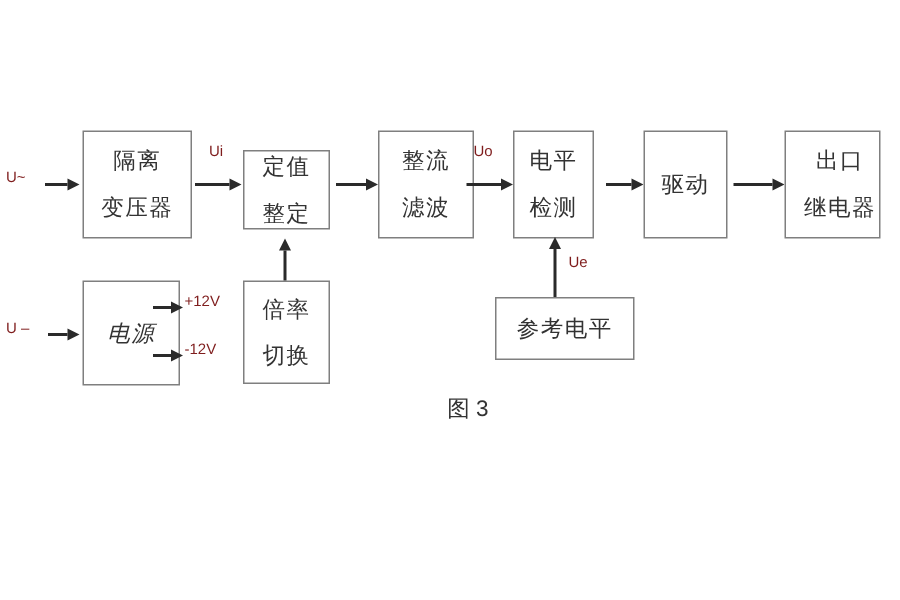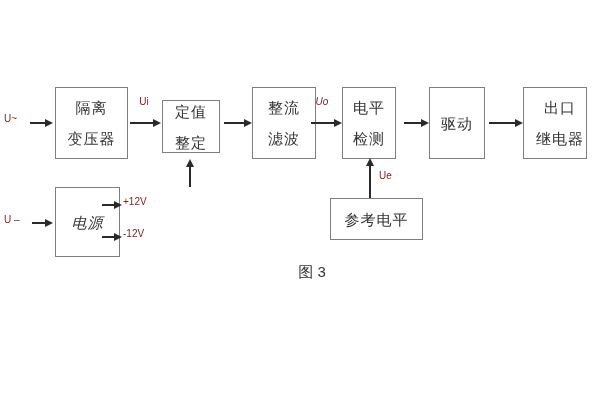--- a/index.html
+++ b/index.html
@@ -95,21 +95,21 @@
     <span>整定</span>
   </div>
 
   <div class="h-arrow" style="left:224px; top:122px; width:20px;"></div>
 
   <div class="box" style="left:252px; top:87px; width:64px; height:72px;">
     <span>整流</span>
     <span>滤波</span>
   </div>
 
-  <span class="sig center" style="left:309px; top:97px; width:26px;font-style:italic;">Uo</span>
+  <span class="sig center" style="left:309px; top:97px; width:26px;">Uo</span>
   <div class="h-arrow" style="left:311px; top:122px; width:23px;"></div>
 
   <div class="box" style="left:342px; top:87px; width:54px; height:72px;">
     <span>电平</span>
     <span>检测</span>
   </div>
 
   <div class="h-arrow" style="left:404px; top:122px; width:17px;"></div>
 
   <div class="box" style="left:429px; top:87px; width:56px; height:72px;">
@@ -129,20 +129,24 @@
   <div class="box" style="left:55px; top:187px; width:65px; height:70px;font-style:italic;">
     <span>电源</span>
   </div>
 
   <div class="h-arrow" style="left:102px; top:204px; width:12px;"></div>
   <span class="sig" style="left:123px; top:197px;">+12V</span>
 
   <div class="h-arrow" style="left:102px; top:236px; width:12px;"></div>
   <span class="sig" style="left:123px; top:229px;">-12V</span>
 
+  <div class="box" style="left:162px; top:187px; width:58px; height:69px;">
+    <span>倍率</span>
+    <span>切换</span>
+  </div>
 
   <div class="v-arrow-up" style="left:189px; top:167px; height:20px;"></div>
 
   <div class="box" style="left:330px; top:198px; width:93px; height:42px;">
     <span>参考电平</span>
   </div>
 
   <div class="v-arrow-up" style="left:369px; top:166px; height:32px;"></div>
   <span class="sig" style="left:379px; top:171px;">Ue</span>
 

